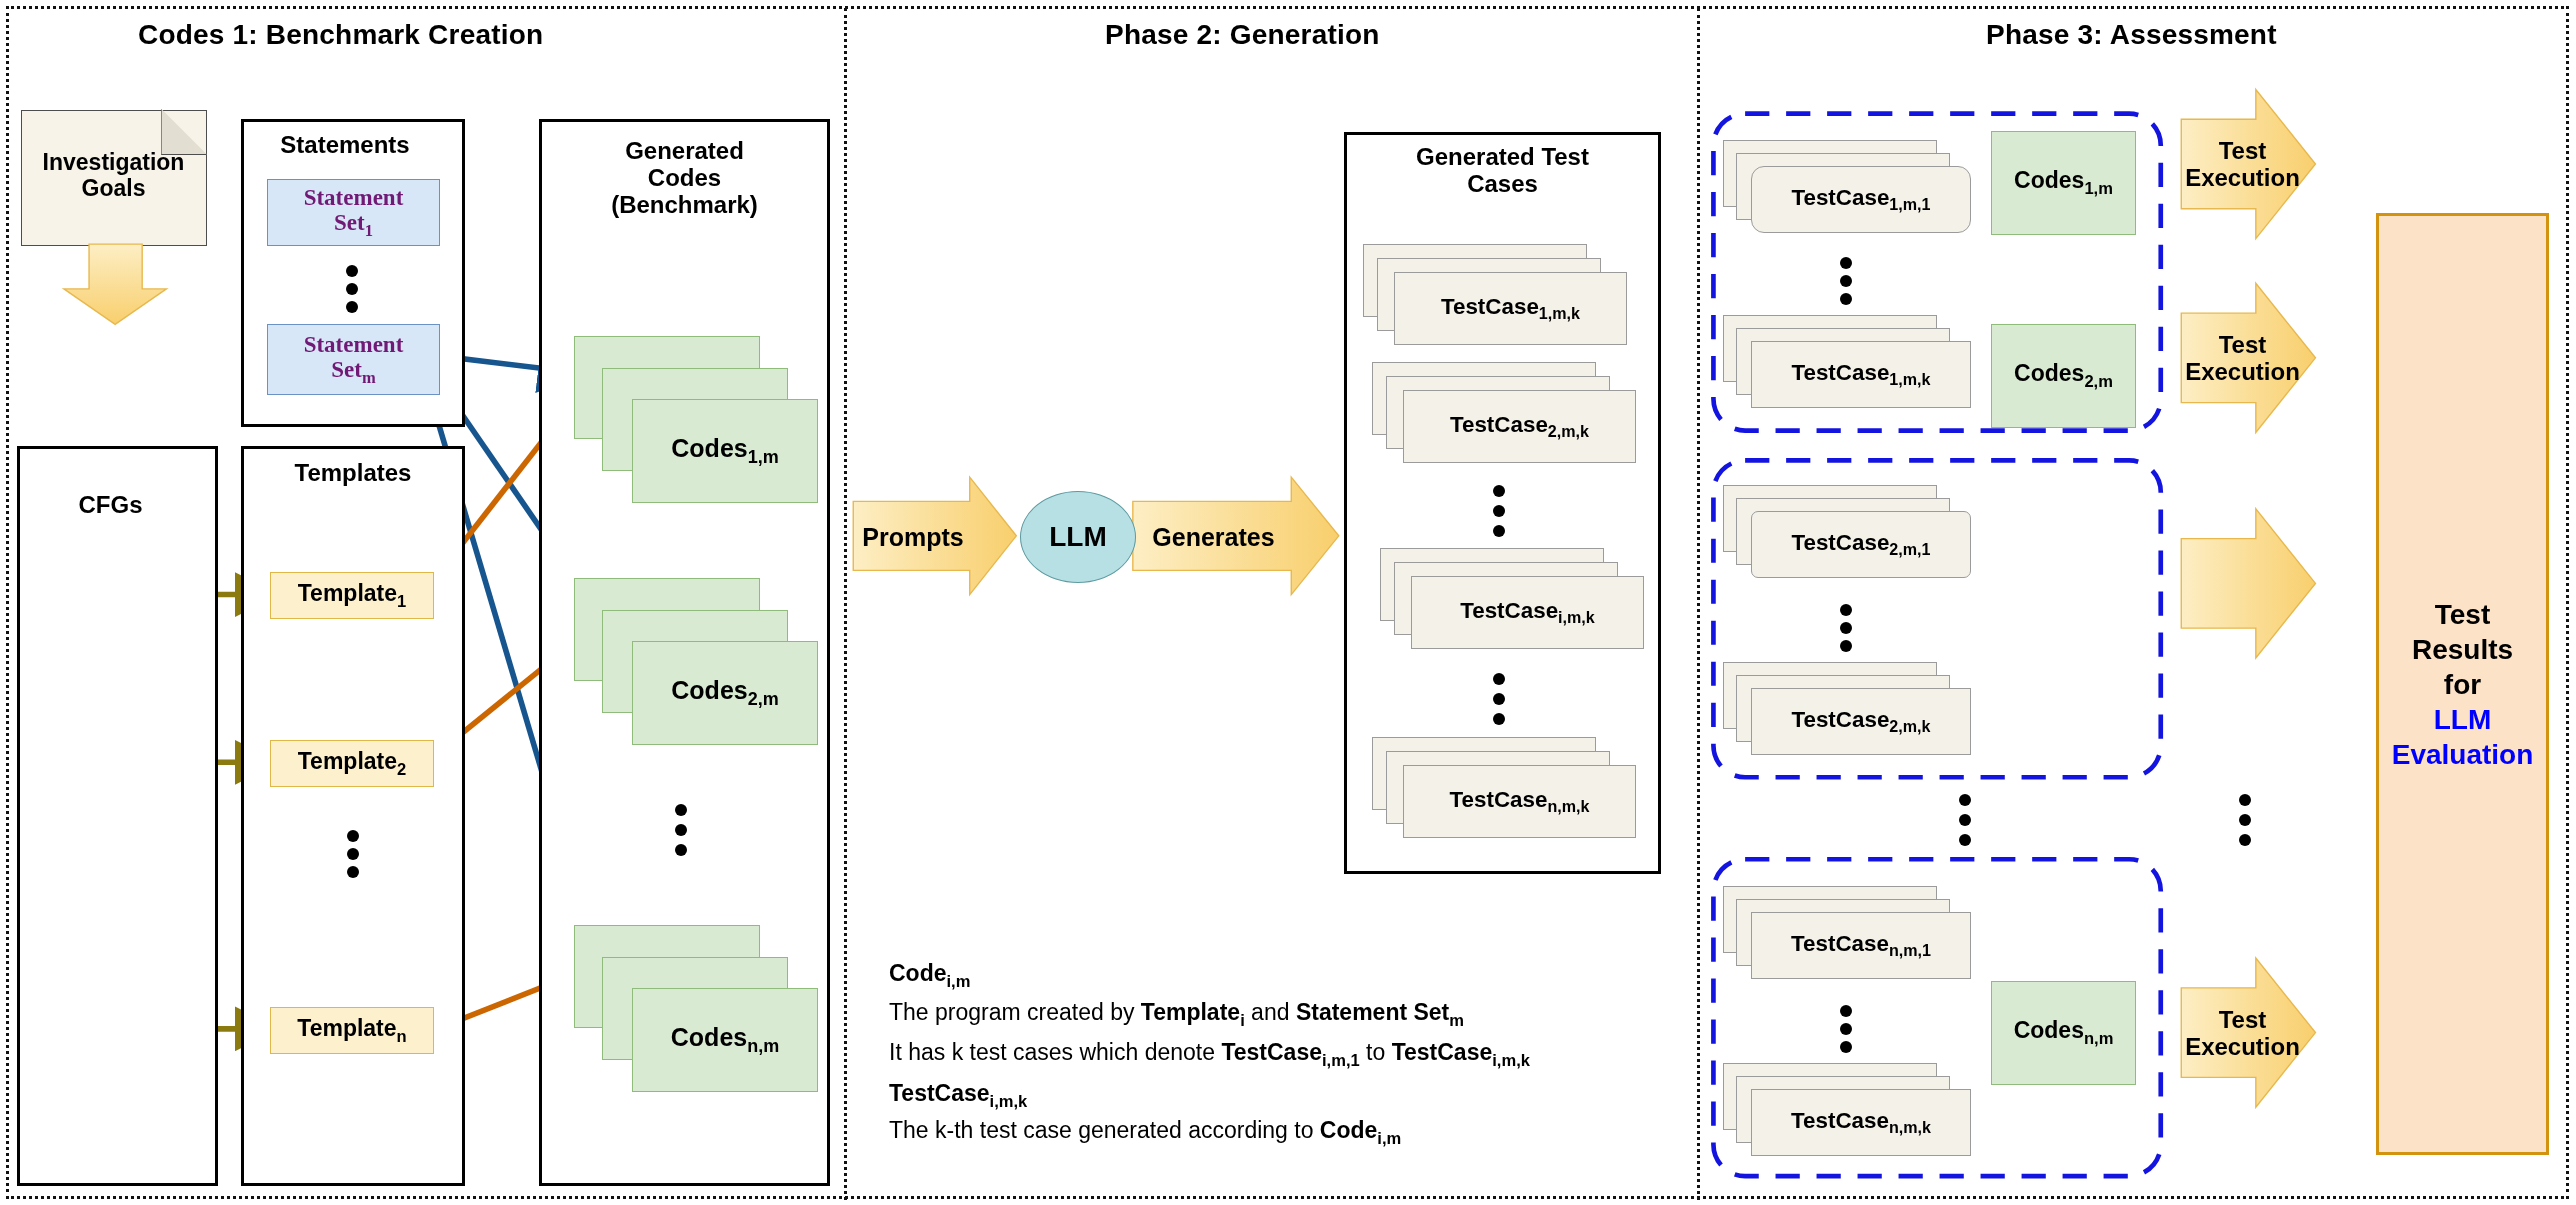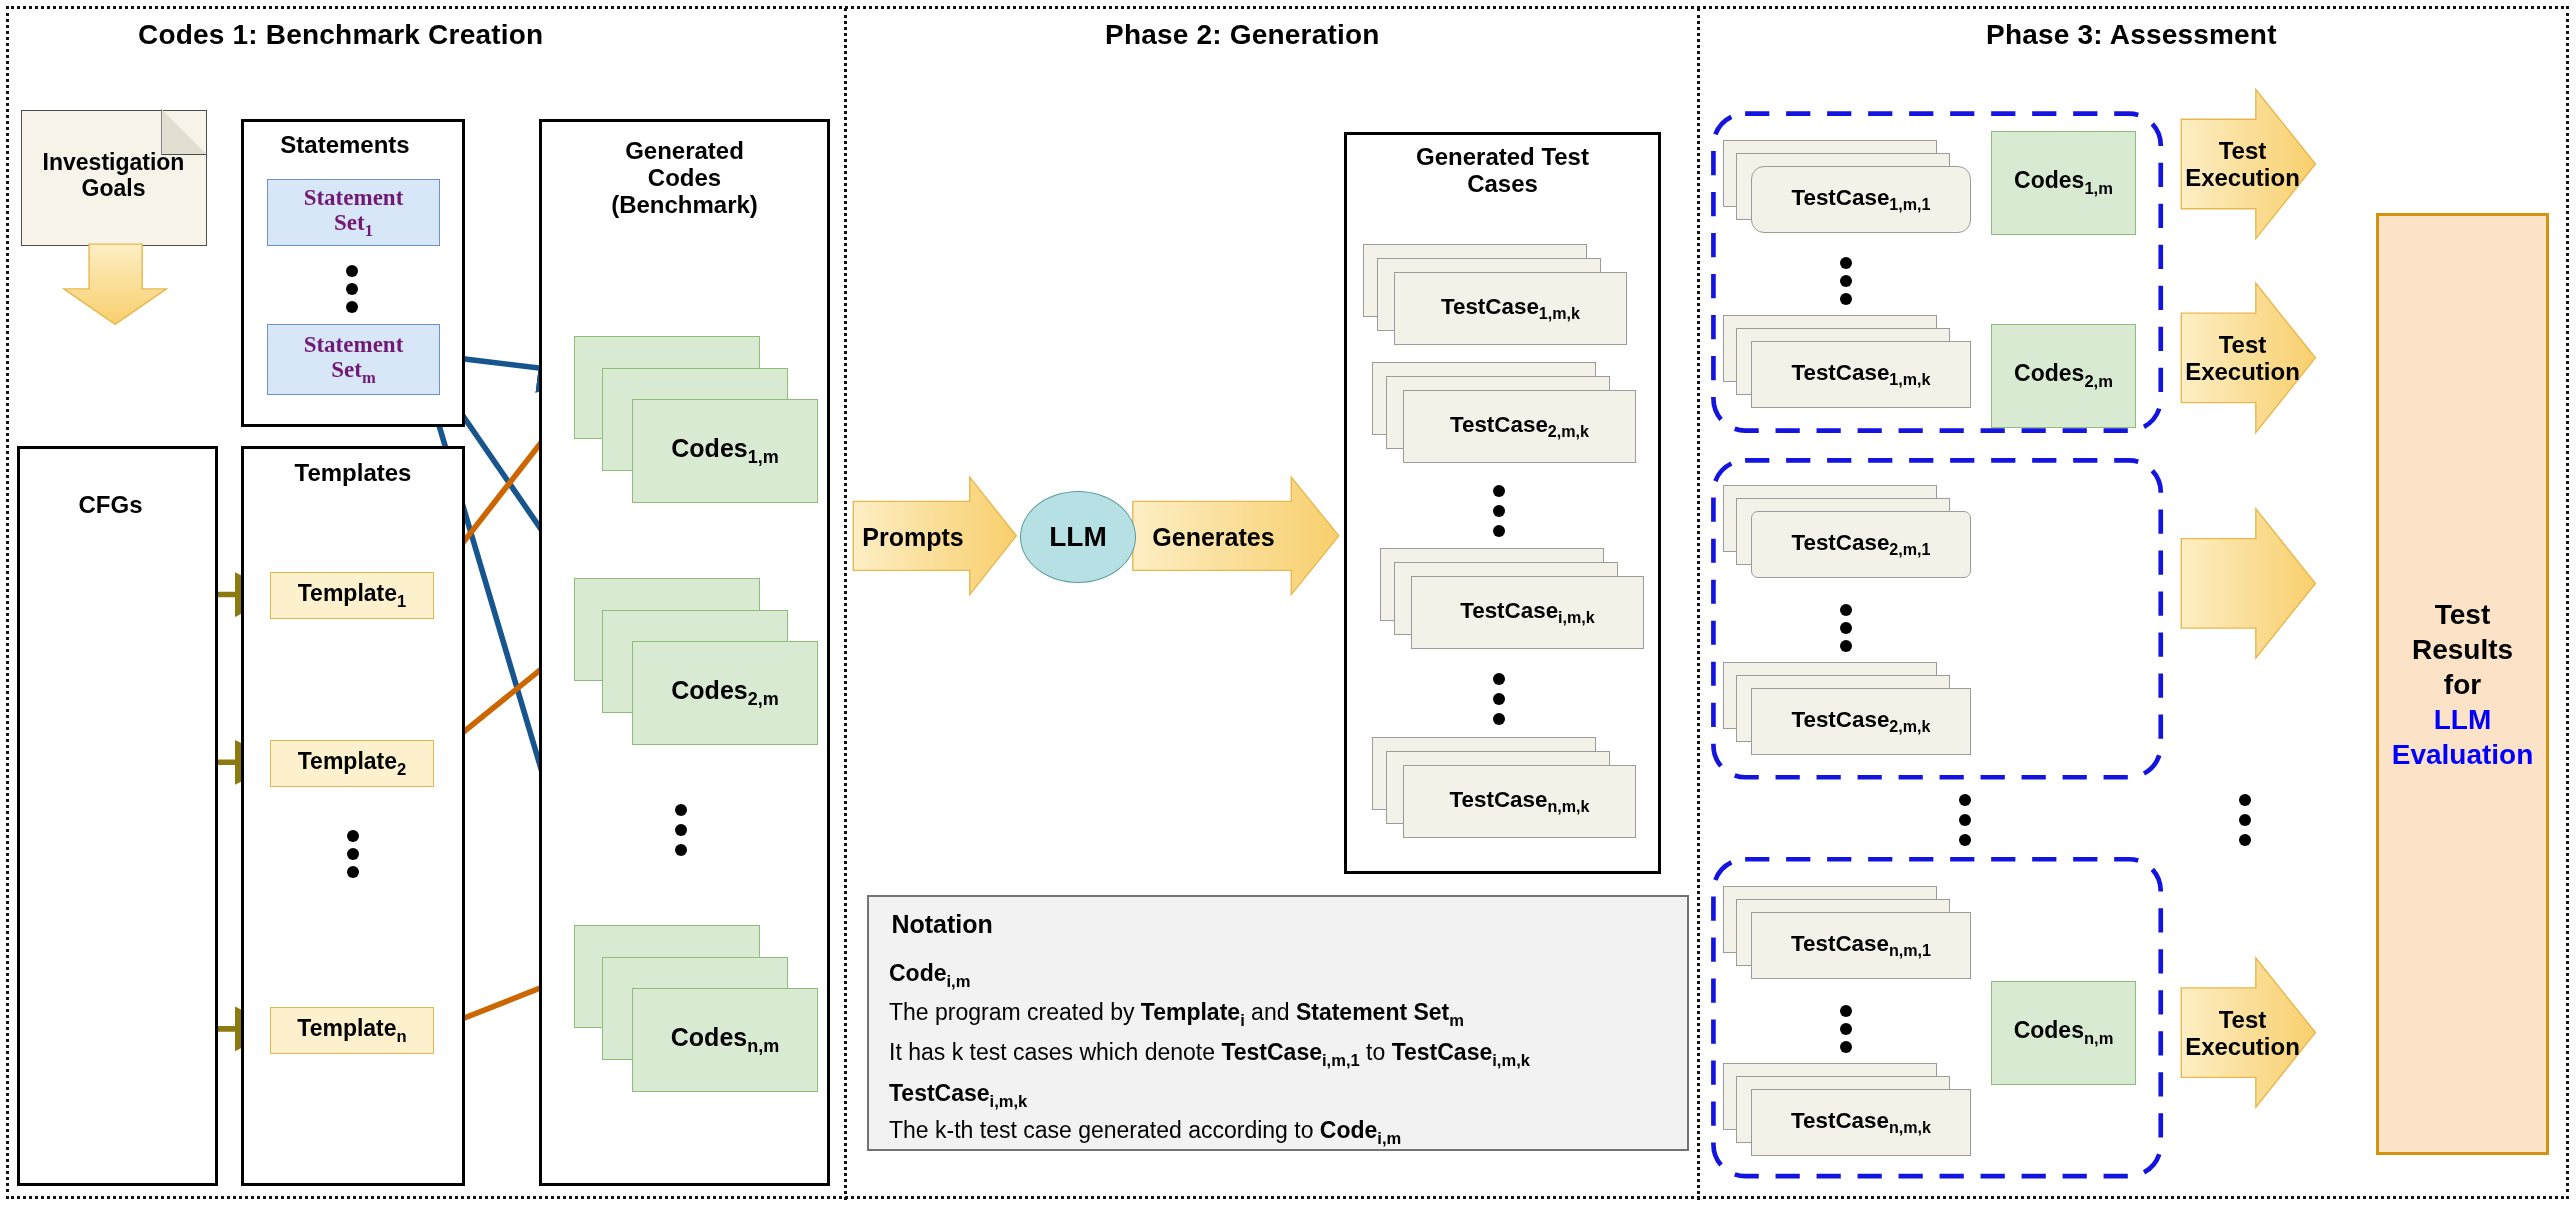--- a/index.html
+++ b/index.html
@@ -320,23 +320,20 @@
     </div>
 
   <div class="tcstack" style="left:1372px;top:737px;width:280px;height:114px;">
     <div class="sh" style="left:0;top:0;width:224px;height:73px;"></div>
     <div class="sh" style="left:14px;top:14px;width:224px;height:73px;"></div>
     <div class="front" style="left:31px;top:28px;width:233px;height:73px;">
       <span><span>TestCase</span><sub>n,m,k</sub></span>
     </div>
   </div>
 
-  <div class="notation" style="left:867px;top:895px;width:822px;height:256px;">
-    <div class="ntitle">Notation</div>
-  </div>
   <div class="nline b" style="left: 889px; top: 960px; margin-top: 0px;">
     <span>Code</span><sub>i,m</sub>
   </div>
   <div class="nline" style="left:889px;top:999px;">
     <span>The program created by </span><b><span>Template</span><sub>i</sub></b><span> and </span><b><span>Statement Set</span><sub>m</sub></b>
   </div>
   <div class="nline" style="left:889px;top:1039px;">
     <span>It has k test cases which denote </span><b><span>TestCase</span><sub>i,m,1</sub></b><span> to </span><b><span>TestCase</span><sub>i,m,k</sub></b>
   </div>
   <div class="nline b" style="left:889px;top:1080px;">

